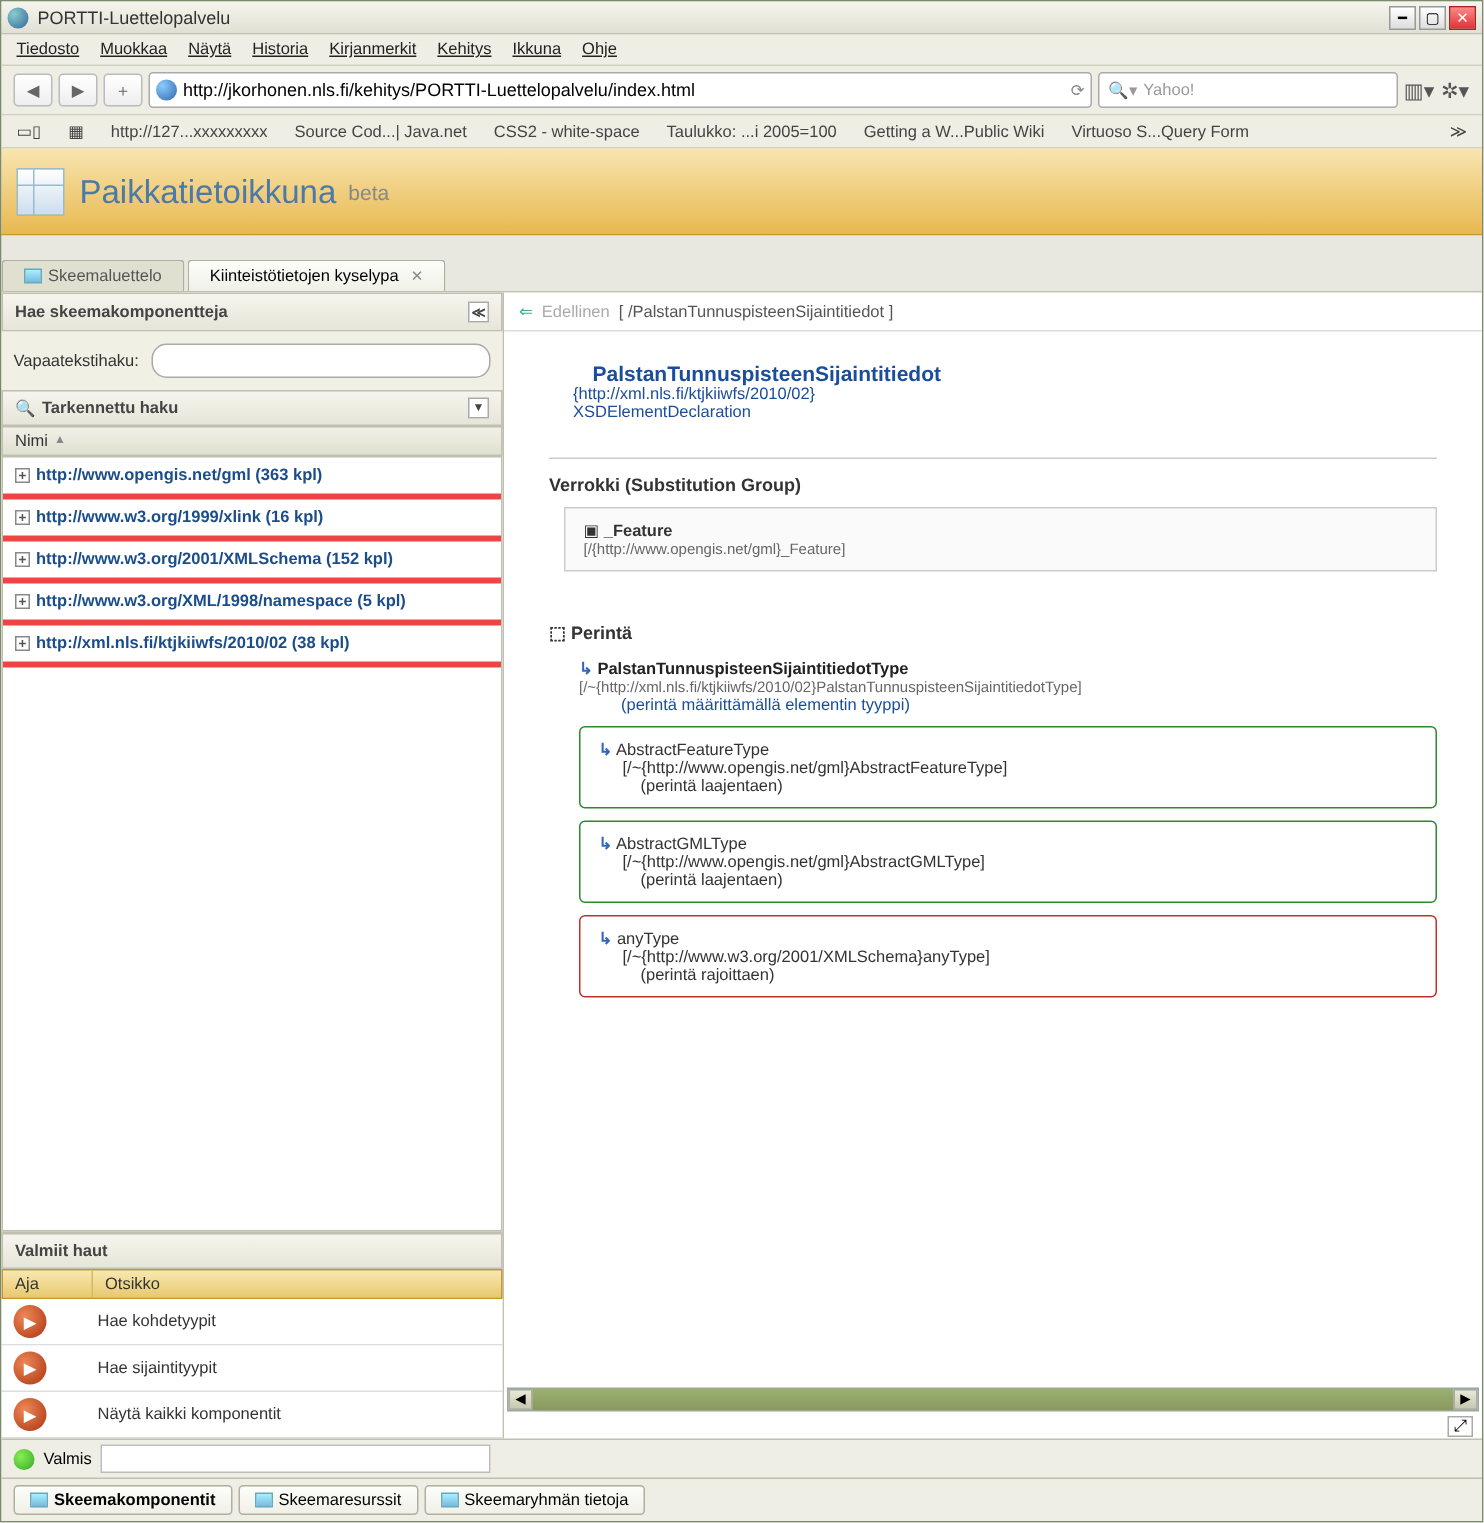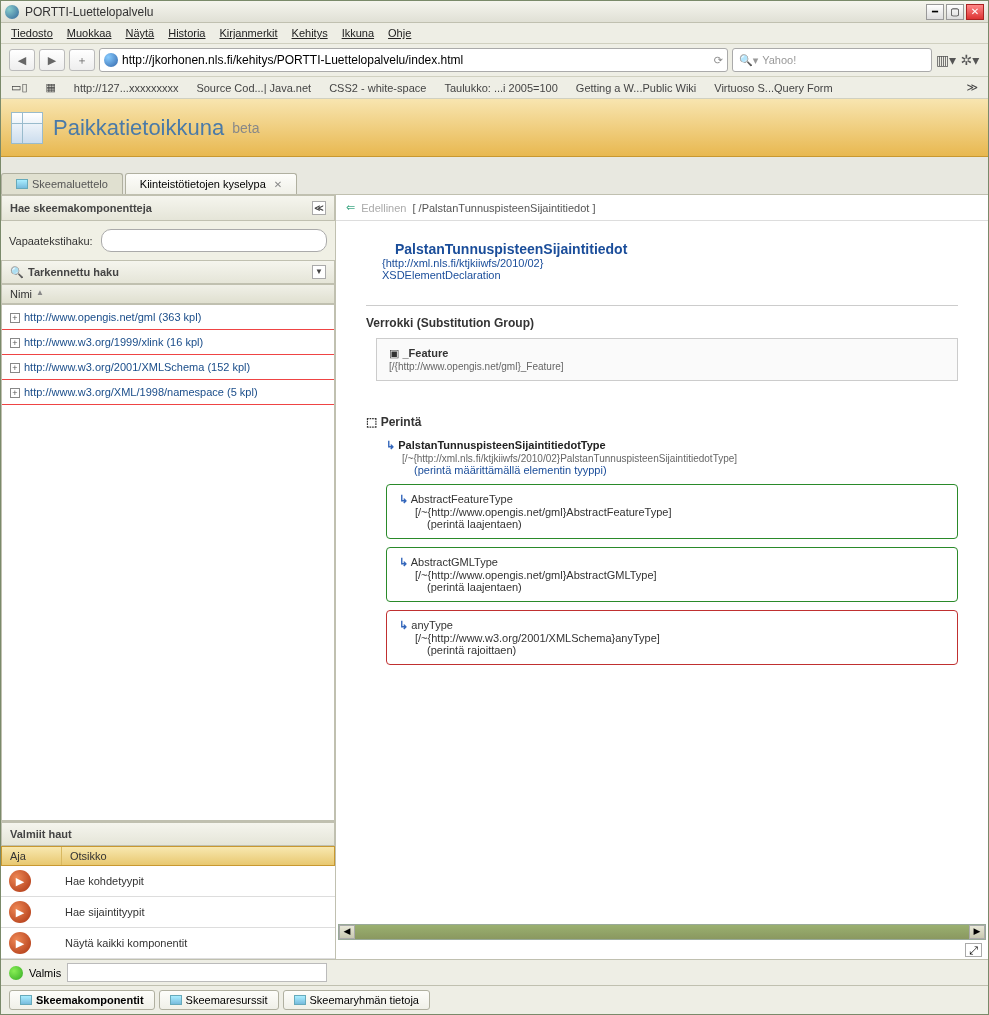--- a/index.html
+++ b/index.html
@@ -67,21 +67,21 @@
 .advhdr { background: linear-gradient(#f5f5ee,#e5e5d8); border: 1px solid #c0c0b0; padding: 4px 8px; font-weight: bold; color: #444; display: flex; align-items: center; }
 .advhdr .icon { width: 12px; height: 12px; margin-right: 6px; display: inline-block; }
 .advhdr .dd { margin-left: auto; width: 14px; height: 14px; border: 1px solid #aaa; background: #fff; text-align: center; line-height: 12px; cursor: pointer; font-size: 8px; }
 
 
 .colhdr { background: linear-gradient(#f0f0e8,#e0e0d0); border: 1px solid #c0c0b0; padding: 3px 8px; color: #333; display: flex; align-items: flex-start; }
 .colhdr .sort { margin-left: 4px; color: #888; font-size: 8px; }
 
 
 .treelist { flex: 1; background: #fff; overflow: auto; border: 1px solid #c0c0b0; }
-.treeitem { padding: 6px 8px; border-bottom: 1px solid #ef4444; color: #1a4d8a; font-weight: normal; cursor: pointer; }
+.treeitem { padding: 6px 8px; border-bottom: 4px solid #ef4444; color: #1a4d8a; font-weight: bold; cursor: pointer; }
 .treeitem .plus { display: inline-block; width: 10px; height: 10px; border: 1px solid #888; text-align: center; line-height: 9px; margin-right: 4px; font-size: 9px; color: #555; background: #fff; }
 
 
 .vpanel { border-top: 1px solid #c0c0b0; }
 .vheader { background: linear-gradient(#f5f5ee,#e5e5d8); padding: 5px 8px; font-weight: bold; color: #444; border: 1px solid #c0c0b0; }
 .vcolhdr { display: flex; background: linear-gradient(#f8e8b0,#e8c870); border: 1px solid #c89830; }
 .vcolhdr > div { padding: 3px 8px; color: #333; }
 .vcolhdr .c1 { width: 60px; border-right: 1px solid #d8b860; }
 .vrow { display: flex; align-items: center; border-bottom: 1px solid #ddd; background: #fff; }
 .vrow .play { width: 60px; padding: 4px 8px; }
@@ -99,21 +99,21 @@
 .ns { color: #1a4d9a; font-size: 11px; margin-left: 16px; }
 .decl { color: #1a4d9a; font-size: 11px; margin-left: 16px; }
 .section { margin-top: 24px; border-top: 1px solid #ccc; padding-top: 10px; }
 .sectlabel { font-size: 12px; color: #333; margin-bottom: 8px; font-weight: bold; }
 .featbox { border: 1px solid #ccc; padding: 8px 12px; margin-left: 10px; background: #fafafa; }
 .featbox .fname { font-weight: bold; }
 .featbox .fpath { color: #666; font-size: 10px; }
 .inhitem { margin-left: 20px; margin-top: 10px; }
 .inhitem .arrow { color: #36b; font-weight: bold; }
 .inhitem .iname { font-weight: bold; color: #222; }
-.inhitem .ipath { color: #666; font-size: 10px; margin-left: 16px; }
+.inhitem .ipath { color: #666; font-size: 10px; }
 .inhitem .inote { color: #1a4d9a; font-size: 11px; margin-left: 28px; }
 .inhbox { border: 1px solid; border-radius: 4px; padding: 8px 12px; margin-left: 20px; margin-top: 8px; }
 .inhbox.green { border-color: #2a8a2a; }
 .inhbox.red { border-color: #c03030; }
 
 
 .hscroll { height: 16px; background: linear-gradient(#d0d8b0,#b8c090); border: 1px solid #9a9; display: flex; align-items: center; margin: 2px; }
 .hscroll .arr { width: 16px; height: 14px; background: linear-gradient(#e8e8d8,#c8c8b0); border: 1px solid #aaa; text-align: center; font-size: 9px; cursor: pointer; }
 .hscroll .track { flex: 1; background: linear-gradient(#9ab070,#8a9860); height: 100%; }
 
@@ -216,20 +216,21 @@
       </div>
       <div class="colhdr">
         <span>Nimi</span>
         <span class="sort">▲</span>
       </div>
       <div class="treelist">
         <div class="treeitem"><span class="plus">+</span><span>http://www.opengis.net/gml (363 kpl)</span></div>
         <div class="treeitem"><span class="plus">+</span><span>http://www.w3.org/1999/xlink (16 kpl)</span></div>
         <div class="treeitem"><span class="plus">+</span><span>http://www.w3.org/2001/XMLSchema (152 kpl)</span></div>
         <div class="treeitem"><span class="plus">+</span><span>http://www.w3.org/XML/1998/namespace (5 kpl)</span></div>
+        <div class="treeitem"><span class="plus">+</span><span>http://xml.nls.fi/ktjkiiwfs/2010/02 (38 kpl)</span></div>
       </div>
       <div class="vpanel">
         <div class="vheader">Valmiit haut</div>
         <div class="vcolhdr">
           <div class="c1">Aja</div>
           <div>Otsikko</div>
         </div>
         <div class="vrow">
           <div class="play">
               <div class="playbtn">▶</div>

